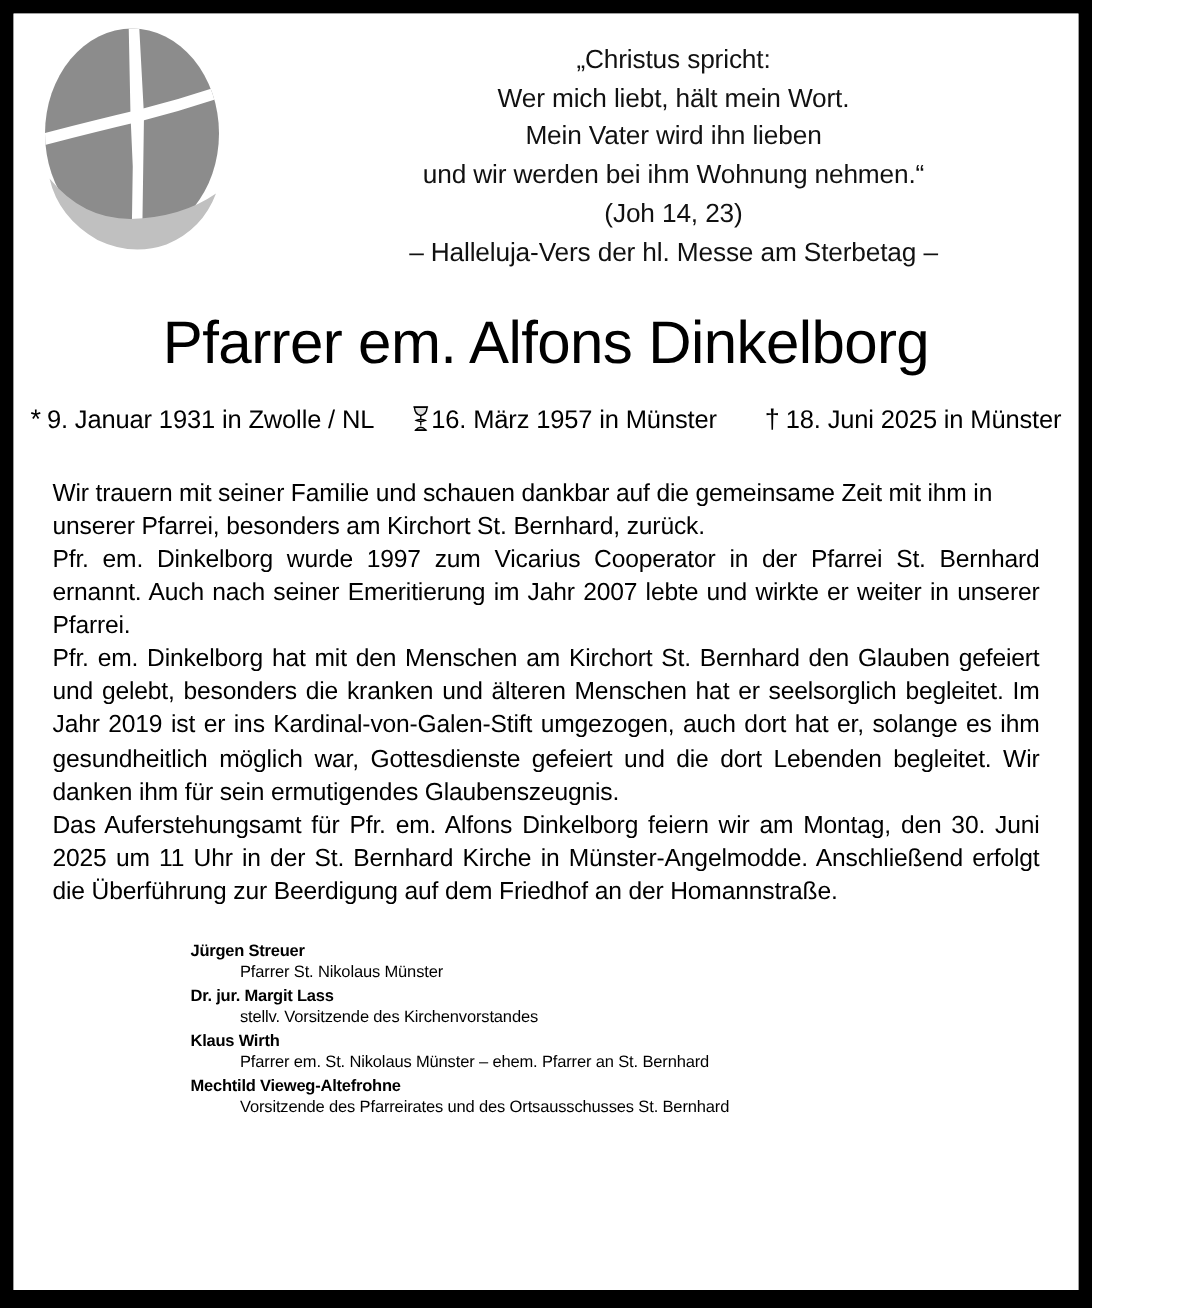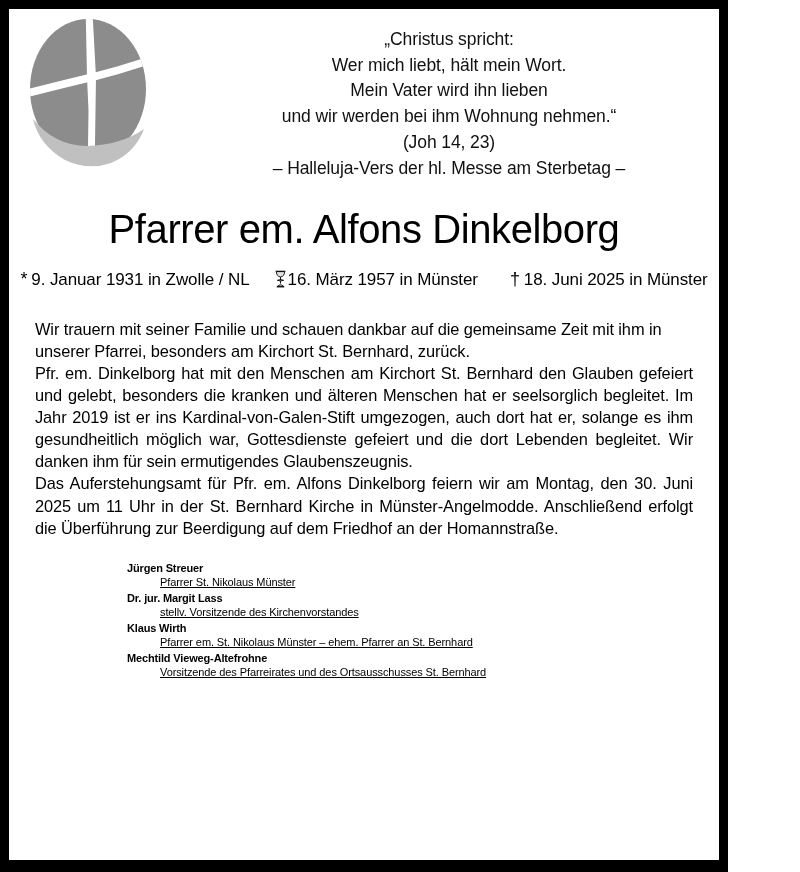--- a/index.html
+++ b/index.html
@@ -127,21 +127,20 @@
     line-height: 1.32;
   }
   .sig-block { margin-bottom: 1px; }
   .sig-name {
     font-weight: bold;
     letter-spacing: -0.15px;
   }
   .sig-role {
     padding-left: 33px;
     letter-spacing: -0.1px;
-    text-decoration: underline;
   }
 </style>
 </head>
 <body>
 
 <div class="notice">
   <div class="inner">
 
     <div class="header">
 
@@ -200,20 +199,21 @@
         <span>16. März 1957 in Münster</span>
       </span>
       <span class="date-item date-death">
         <span class="sym">†</span>
         <span>18. Juni 2025 in Münster</span>
       </span>
     </div>
 
     <div class="body-text">
       <p class="nojustify">Wir trauern mit seiner Familie und schauen dankbar auf die gemeinsame Zeit mit ihm in unserer Pfarrei, besonders am Kirchort St. Bernhard, zurück.</p>
+      <p>Pfr. em. Dinkelborg wurde 1997 zum Vicarius Cooperator in der Pfarrei St. Bernhard ernannt. Auch nach seiner Emeritierung im Jahr 2007 lebte und wirkte er weiter in unserer Pfarrei.</p>
       <p>Pfr. em. Dinkelborg hat mit den Menschen am Kirchort St. Bernhard den Glauben gefeiert und gelebt, besonders die kranken und älteren Menschen hat er seelsorglich begleitet. Im Jahr 2019 ist er ins Kardinal-von-Galen-Stift umgezogen, auch dort hat er, solange es ihm gesundheitlich möglich war, Gottesdienste gefeiert und die dort Lebenden begleitet. Wir danken ihm für sein ermutigendes Glaubenszeugnis.</p>
       <p>Das Auferstehungsamt für Pfr. em. Alfons Dinkelborg feiern wir am Montag, den 30. Juni 2025 um 11 Uhr in der St. Bernhard Kirche in Münster-Angelmodde. Anschließend erfolgt die Überführung zur Beerdigung auf dem Friedhof an der Homannstraße.</p>
     </div>
 
     <div class="signatures">
       <div class="sig-block">
         <div class="sig-name">Jürgen Streuer</div>
         <div class="sig-role">Pfarrer St. Nikolaus Münster</div>
       </div>
       <div class="sig-block">

